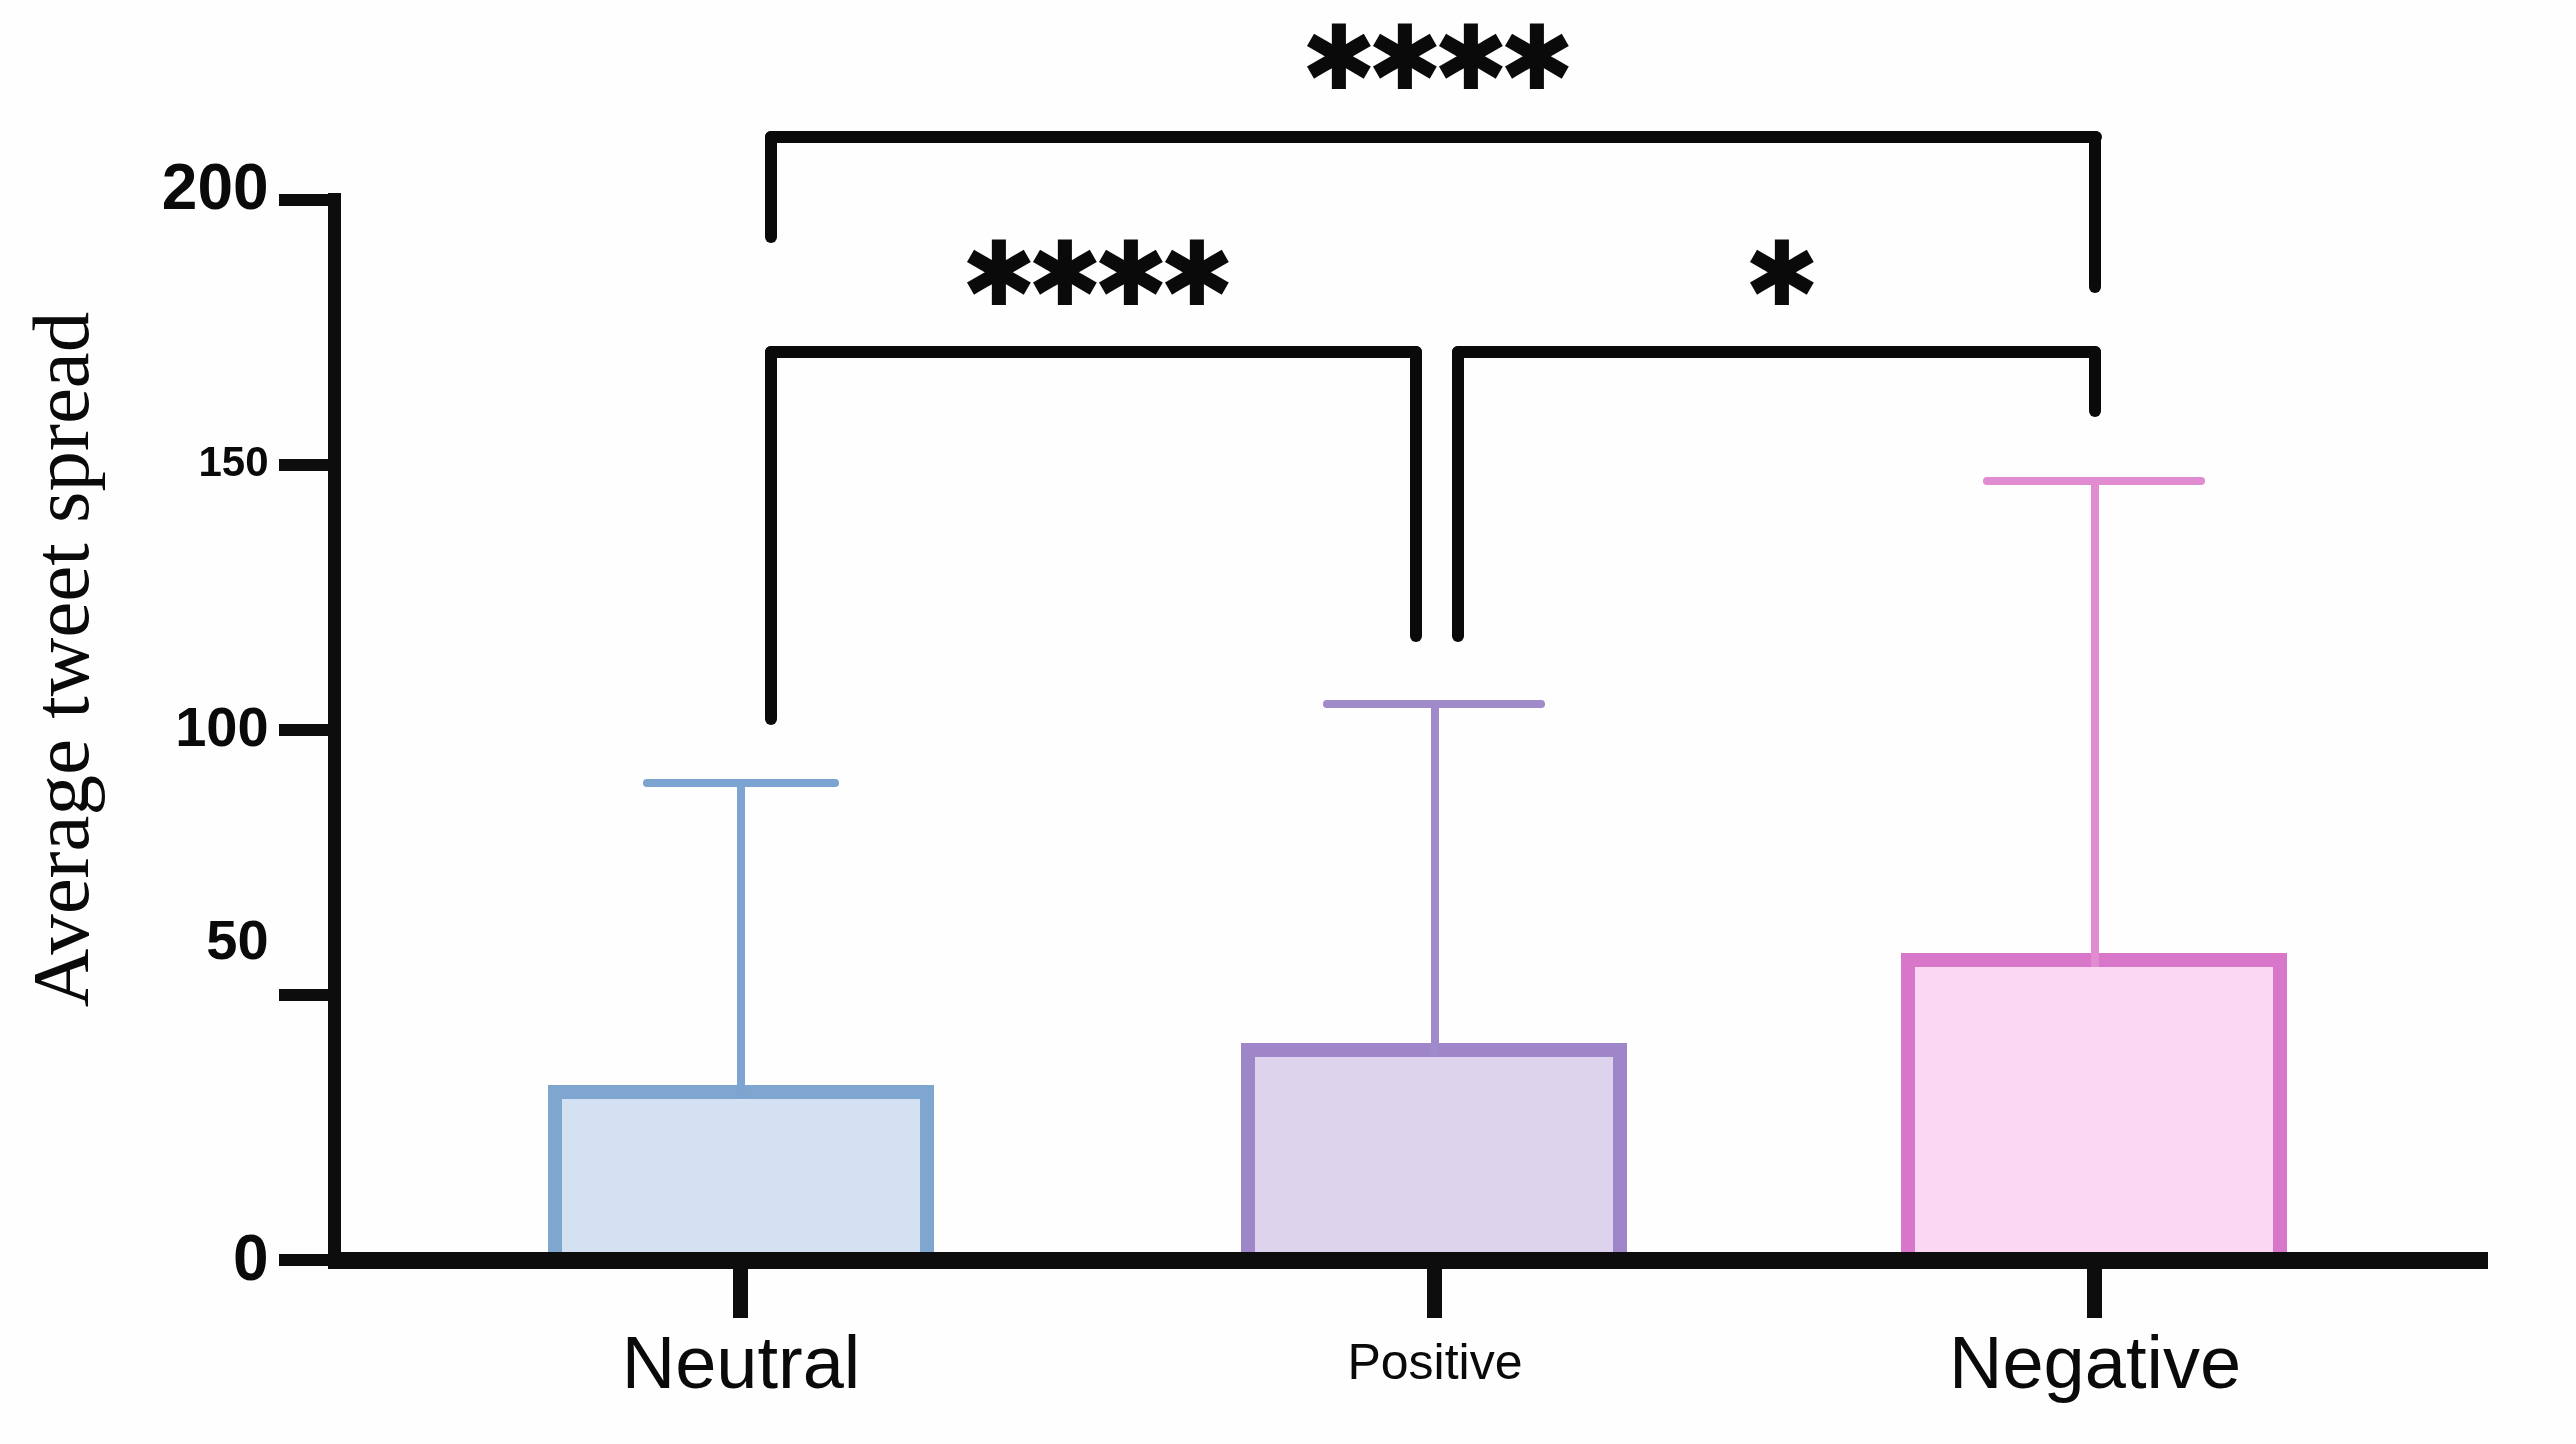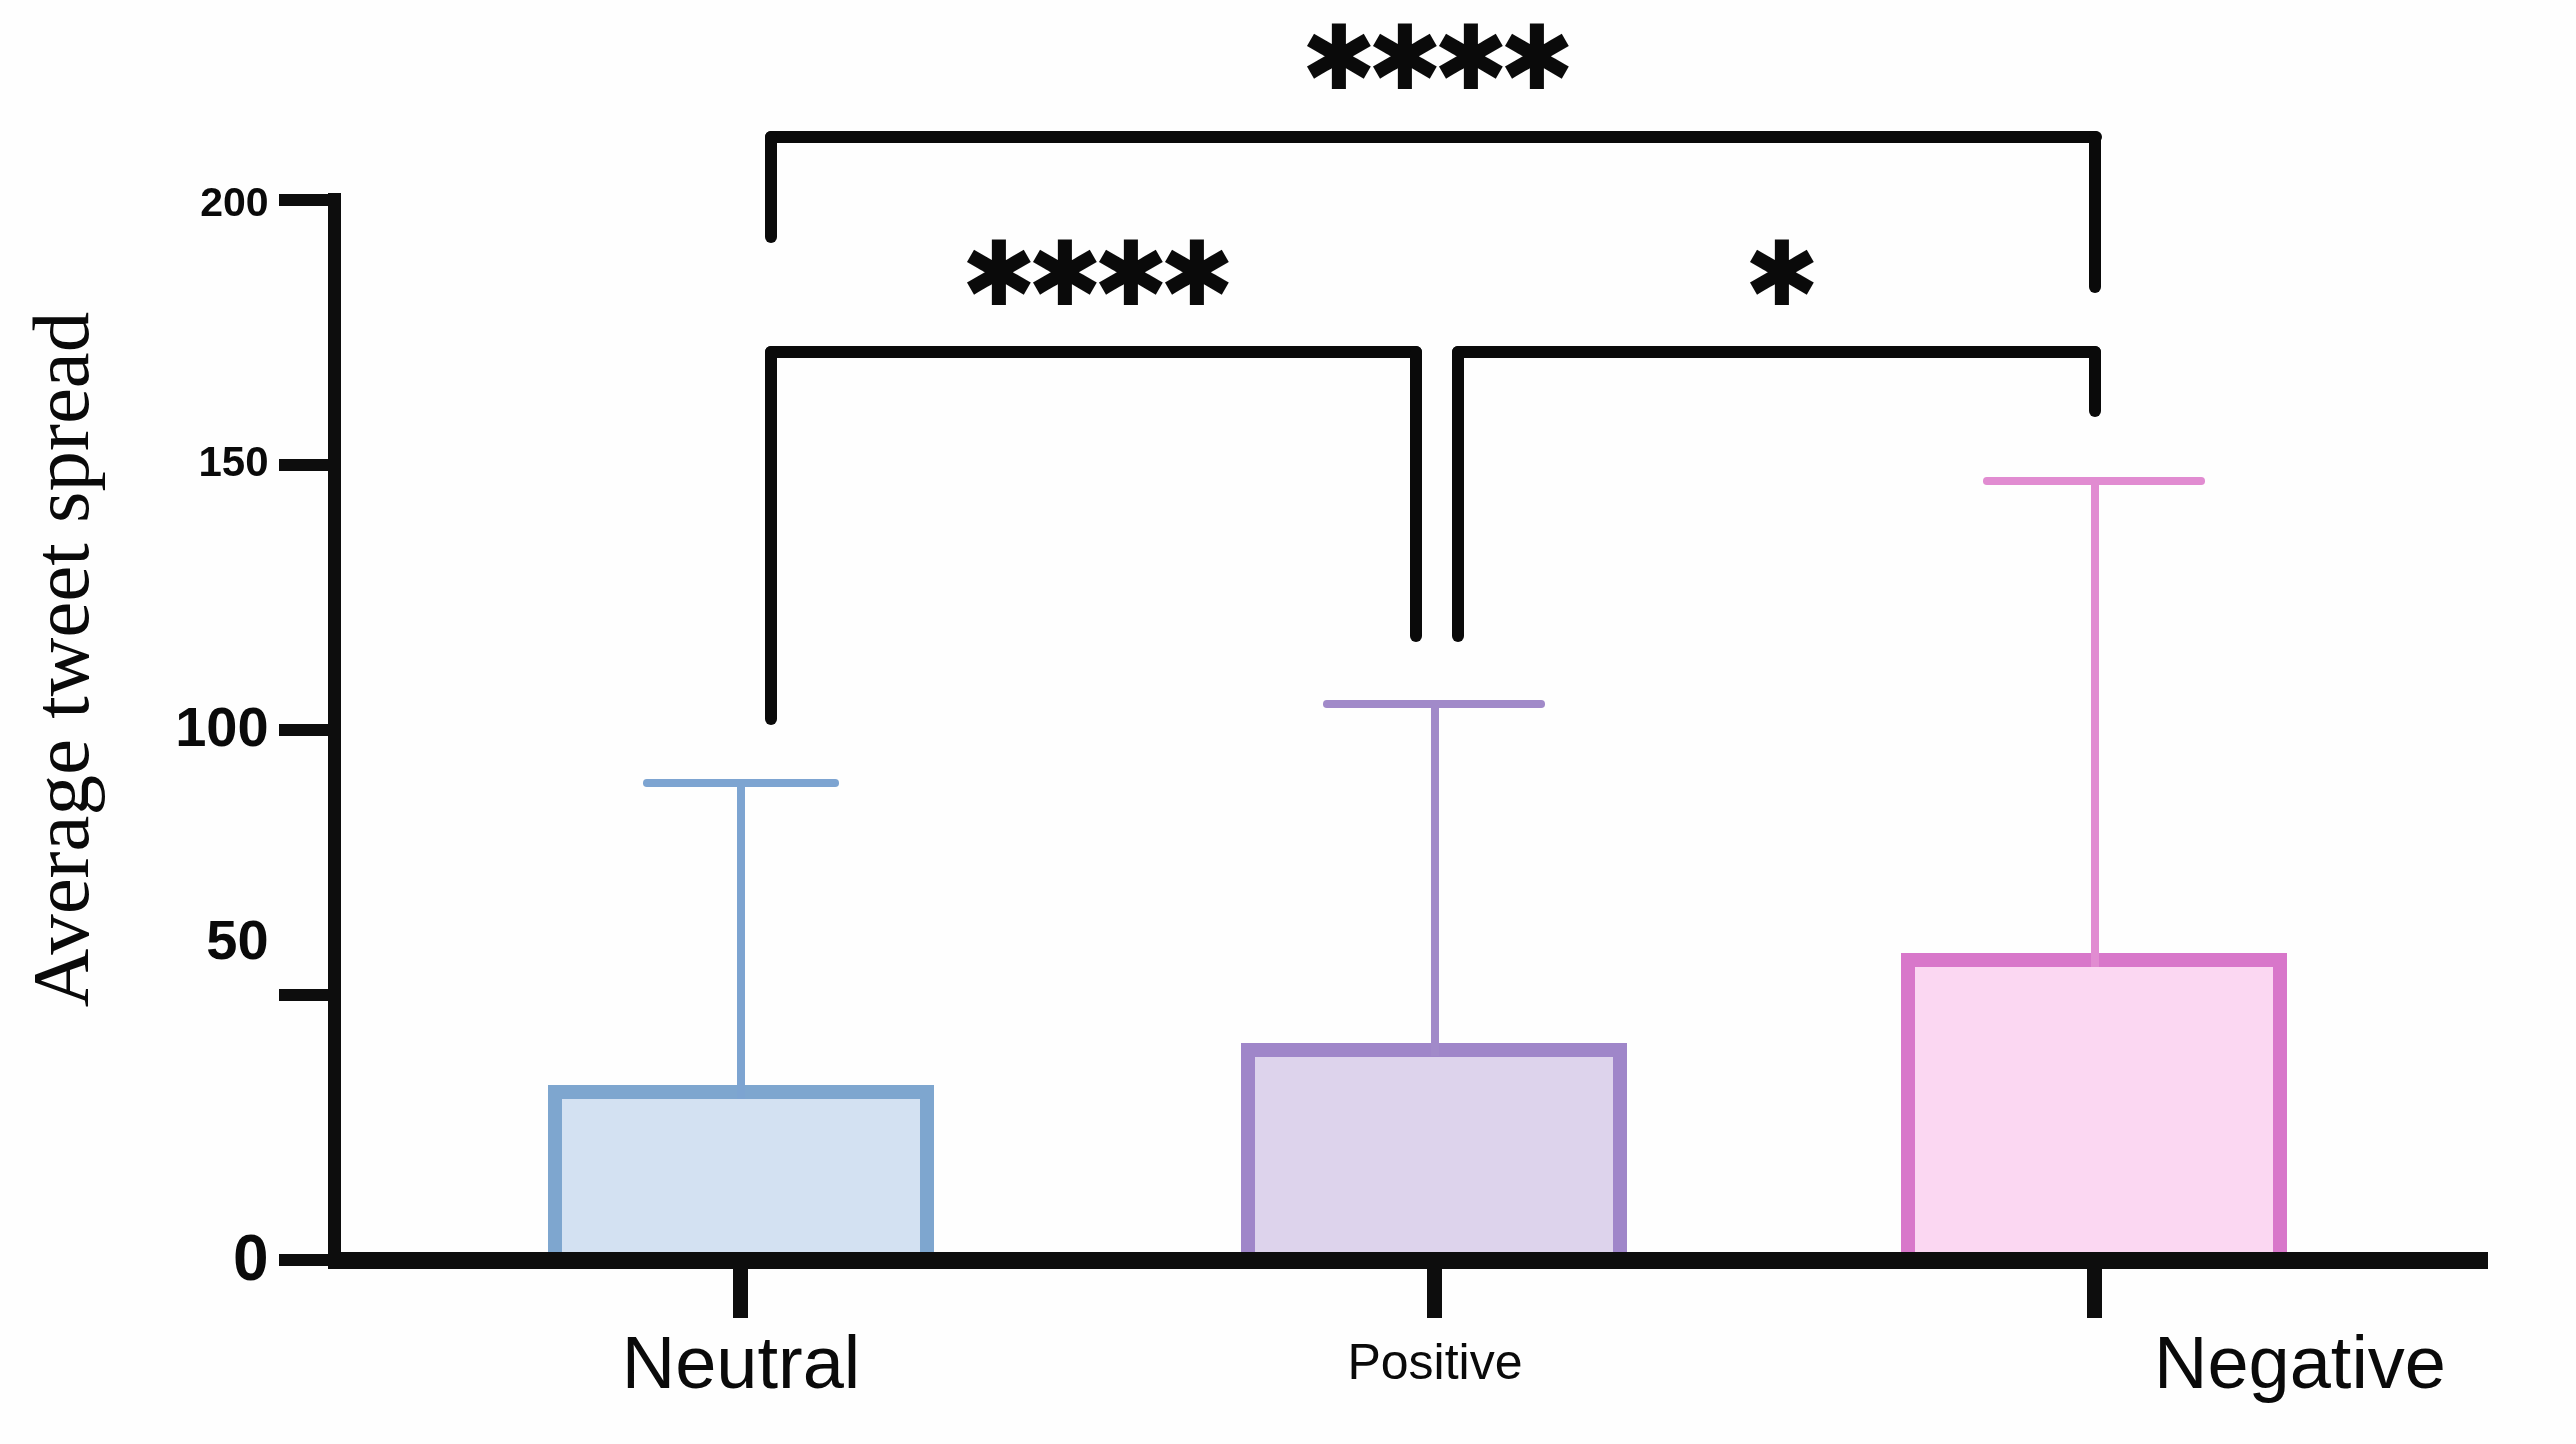--- a/index.html
+++ b/index.html
@@ -69,27 +69,27 @@
       <div class="axis-el" style="left: 328px; top: 1252px; width: 2160px; height: 17px;"></div>
       <div class="axis-el" style="left: 279px; top: 1254px; width: 49px; height: 12.3px;"></div>
       <div class="ytick-label" style="left: 23.6px; top: 1226px; width: 245px; font-size: 64px; line-height: 64px;">0</div>
       <div class="axis-el" style="left: 279px; top: 989px; width: 49px; height: 12.3px;"></div>
       <div class="ytick-label" style="left: 23.6px; top: 908px; width: 245px; font-size: 56px; line-height: 64px;">50</div>
       <div class="axis-el" style="left: 279px; top: 724px; width: 49px; height: 12.3px;"></div>
       <div class="ytick-label" style="left: 23.6px; top: 695px; width: 245px; font-size: 56px; line-height: 64px;">100</div>
       <div class="axis-el" style="left: 279px; top: 459px; width: 49px; height: 12.3px;"></div>
       <div class="ytick-label" style="left: 23.6px; top: 430px; width: 245px; font-size: 42px; line-height: 64px;">150</div>
       <div class="axis-el" style="left: 279px; top: 194px; width: 49px; height: 12.3px;"></div>
-      <div class="ytick-label" style="left: 23.6px; top: 170px; width: 245px; font-size: 41px; line-height: 64px;">200</div>
+      <div class="ytick-label" style="left: 23.6px; top: 155px; width: 245px; font-size: 64px; line-height: 64px;">200</div>
       <div class="axis-el" style="left: 733px; top: 1269px; width: 15px; height: 49px;"></div>
       <div class="cat-label" style="left: 458px; top: 1320px; width: 566px; font-size: 74px; line-height: 85px;">Neutral</div>
       <div class="axis-el" style="left: 1427px; top: 1269px; width: 15px; height: 49px;"></div>
       <div class="cat-label" style="left: 1152px; top: 1320px; width: 566px; font-size: 50px; line-height: 85px;">Positive</div>
       <div class="axis-el" style="left: 2087px; top: 1269px; width: 15px; height: 49px;"></div>
-      <div class="cat-label" style="left: 1880px; top: 1320px; width: 566px; font-size: 74px; line-height: 85px; text-align: right;">Negative</div>
+      <div class="cat-label" style="left: 1812px; top: 1320px; width: 566px; font-size: 74px; line-height: 85px;">Negative</div>
       <div class="axis-el round" style="left: 765px; top: 346px; width: 657px; height: 12.3px; background: rgb(10, 10, 10);"></div>
       <div class="axis-el round" style="left: 765px; top: 346px; width: 12.3px; height: 379px; background: rgb(10, 10, 10);"></div>
       <div class="axis-el round" style="left: 1410px; top: 346px; width: 12.3px; height: 296px; background: rgb(10, 10, 10);"></div>
       <div class="sig-label" style="left: 763px; top: 229px; width: 660px; font-size: 90px; line-height: 90px; letter-spacing: -9.4px;">✱✱✱✱</div>
       <div class="axis-el round" style="left: 1452px; top: 346px; width: 649px; height: 12.3px; background: rgb(10, 10, 10);"></div>
       <div class="axis-el round" style="left: 1452px; top: 346px; width: 12.3px; height: 296px; background: rgb(10, 10, 10);"></div>
       <div class="axis-el round" style="left: 2089px; top: 346px; width: 12.3px; height: 71px; background: rgb(10, 10, 10);"></div>
       <div class="sig-label" style="left: 1447px; top: 229px; width: 660px; font-size: 90px; line-height: 90px; letter-spacing: -9.4px;">✱</div>
       <div class="axis-el round" style="left: 765px; top: 131px; width: 1337px; height: 12.3px; background: rgb(10, 10, 10);"></div>
       <div class="axis-el round" style="left: 765px; top: 131px; width: 12.3px; height: 112px; background: rgb(10, 10, 10);"></div>

